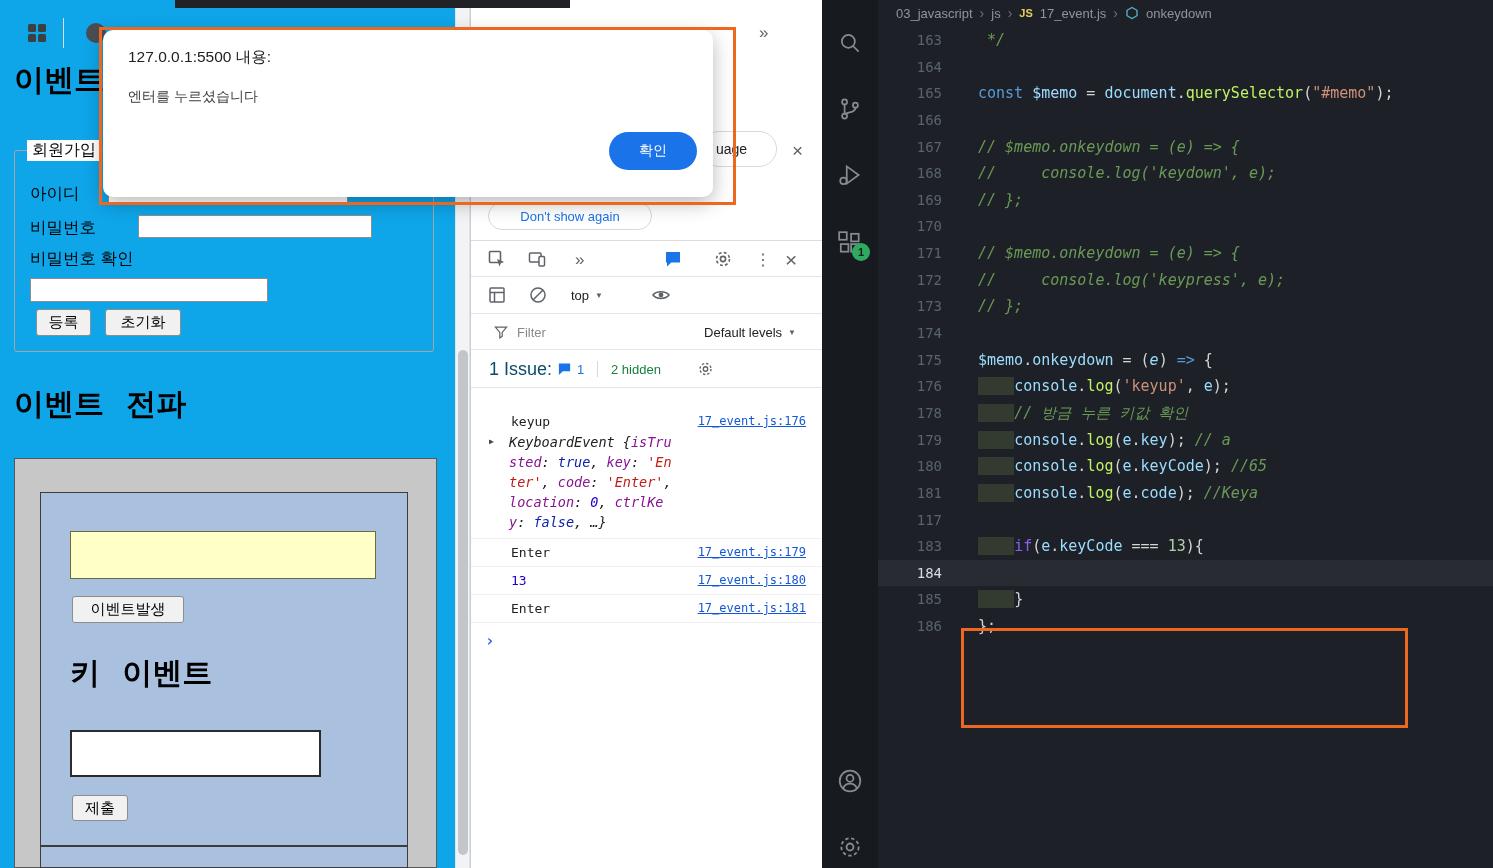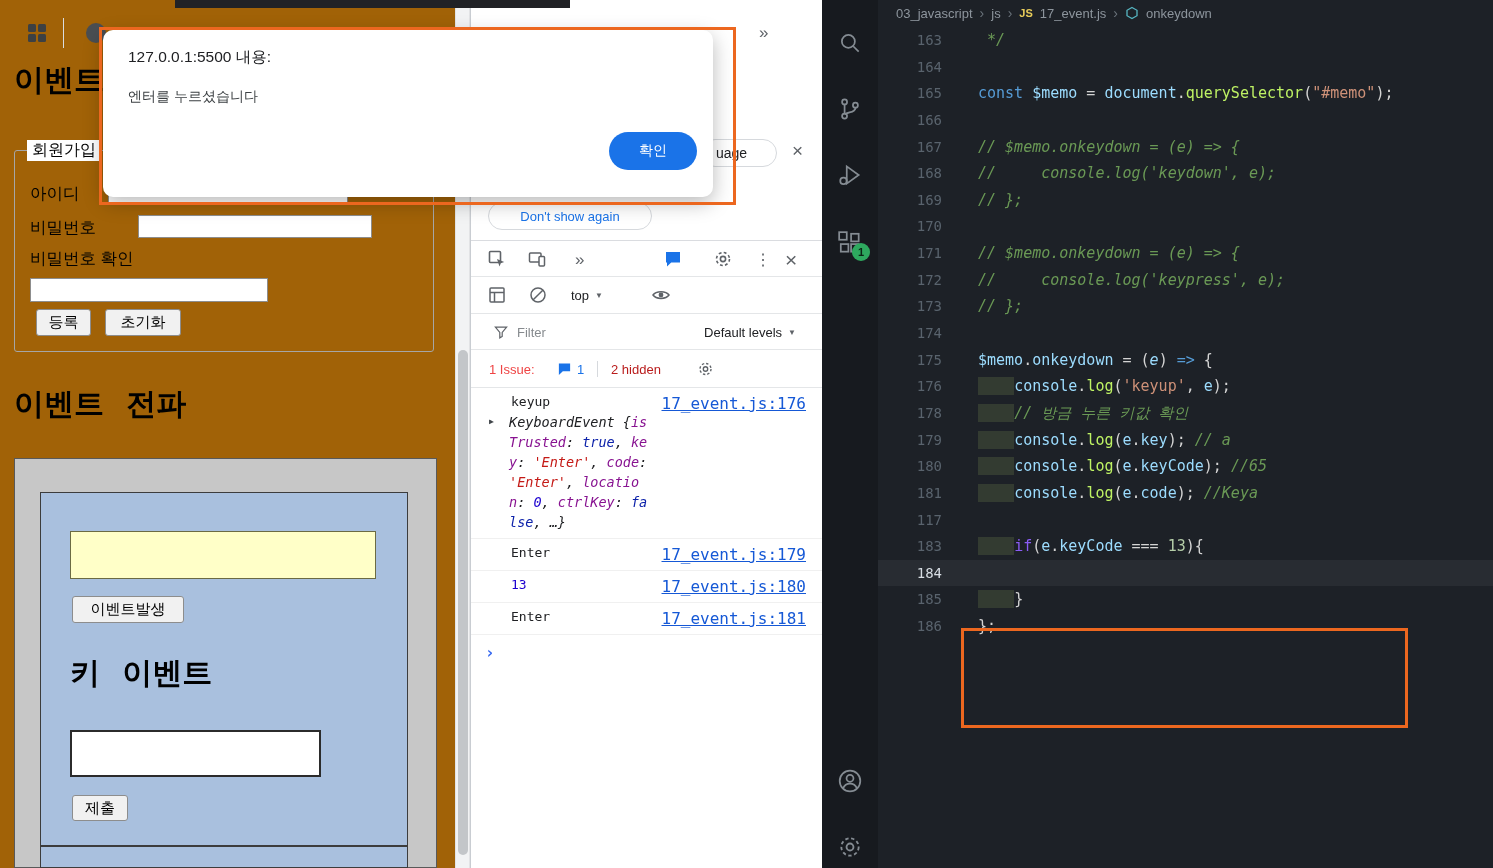--- a/index.html
+++ b/index.html
@@ -1,21 +1,21 @@
 <!DOCTYPE html>
 <html><head>
 <meta charset="utf-8">
 <style>
   html,body{margin:0;padding:0}
   .stage{position:relative;width:1493px;height:868px;background:#fff;overflow:hidden;
          font-family:"Liberation Sans",sans-serif}
   .stage *{box-sizing:border-box}
 
   
-  .page{position:absolute;left:0;top:0;width:455px;height:868px;background:#a16207}
+  .page{position:absolute;left:0;top:0;width:455px;height:868px;background:#0ea5e9}
   .page>*{position:absolute}
   .icn svg{display:block}
   .vdiv{width:1px;background:#dadce0}
   .ext-dot{width:20px;height:20px;border-radius:50%;background:#4a4e52}
   .ph{margin:0;font-size:30px;font-weight:bold;color:#000;word-spacing:14px;white-space:nowrap}
   .fieldset{border:1px solid #a6a6a6;border-radius:3px;position:absolute}
   .legend{position:absolute;top:-11px;left:12px;background:#fff;padding:0 5px;font-size:16px;color:#000}
   .flabel{font-size:16.5px;color:#000;white-space:nowrap}
   .tinput{position:absolute;border:1px solid #8d8d8d;background:#fff;padding:0 4px;font-size:14px;outline:none}
   .nbtn{position:absolute;background:#f1f1f1;border:1px solid #8d8d8d;border-radius:3px;font-size:15px;color:#000;font-family:inherit;padding:0;cursor:pointer}
@@ -39,30 +39,30 @@
   .dtrow.bt{border-top:1px solid #dadce0}
   .dtrow>*{position:absolute;top:50%;transform:translateY(-50%)}
   .dticn{color:#5f6368;width:20px;height:20px}
   .dticn svg{display:block;width:100%;height:100%}
   .chev{color:#5f6368;font-size:17px;letter-spacing:-2px;line-height:1}
   .kebab{color:#5f6368;font-size:16px}
   .xclose{color:#5f6368;font-size:21px;line-height:1}
   .topsel,.levels{font-size:13px;color:#202124;display:flex;align-items:center;gap:6px;white-space:nowrap}
   .dcaret{font-size:8px;color:#5f6368}
   .filter-ph{font-size:13px;color:#868a8e}
-  .issue-txt{font-size:13px;color:#ef4444;white-space:nowrap}
+  .issue-txt{font-size:18px;color:#0c4a6e;white-space:nowrap}
   .issue-count{font-size:13px;color:#1a73e8}
   .vbar{width:1px;height:16px;background:#d6d9dd}
-  .hidden-txt{font-size:13px;color:#b91c1c;white-space:nowrap}
-  #console-list{left:0;right:0;top:388px}
+  .hidden-txt{font-size:13px;color:#15803d;white-space:nowrap}
+  #console-list{left:0;right:0;top:408px}
   .console-entry{display:flex;align-items:flex-start;padding:6px 16px 6px 40px;border-bottom:1px solid #f0f0f0;
                  font-family:"DejaVu Sans Mono",monospace;font-size:13px;color:#202124}
   .entry-main{flex:1 1 auto;min-width:0}
   .ctok-num{color:#1c00cf}
-  .entry-link{margin-left:12px;flex:none;color:#1558d6;text-decoration:underline;font-size:16px;
+  .entry-link{margin-left:20px;flex:none;color:#1558d6;text-decoration:underline;font-size:12px;
               font-family:"DejaVu Sans Mono",monospace;cursor:pointer}
   .entry-preview{display:flex;margin-left:-22px;margin-top:3px}
   .preview-arrow{flex:none;width:20px;font-size:8px;color:#40454a;padding-top:5px;cursor:pointer}
   .preview-text{width:208px;word-break:break-all;font-style:italic;line-height:20px;font-size:13.5px}
   .ptok-obj,.ptok-def{color:#202124}
   .ptok-key{color:#881391}
   .ptok-str{color:#c41a16}
   .ptok-bool{color:#0d22aa}
   .ptok-num{color:#1c00cf}
   .console-prompt{padding:8px 14px}
@@ -152,21 +152,21 @@
   </div>
 
   <div class="pscroll">
       <div class="pthumb"></div>
     </div>
   <div class="tabstrip"></div>
 
   <div class="devtools">
     <span class="chev" style="left:288px;top:24px;transform:none">»</span>
 
-    <button class="pill uage" style="left:230px;top:139px;width:76px;height:28px">uage</button>
+    <button class="pill uage" style="left:230px;top:131px;width:76px;height:36px">uage</button>
     <span class="popup-close" style="left:321px;top:141px">×</span>
     <button class="pill" style="left:17px;top:202px;width:164px;height:28px">Don't show again</button>
 
     <div class="dtrow bt" style="top:240px;height:37px">
       <span class="dticn" style="left:16px">
         <svg viewBox="0 0 20 20" fill="none" stroke="currentColor" stroke-width="1.6">
             <rect x="2.5" y="2.5" width="11" height="11" rx="1"></rect>
             <path d="M10 10 L17.2 13 L13.8 14.2 L12.5 17.6 Z" fill="currentColor" stroke="none"></path>
           </svg>
       </span>

